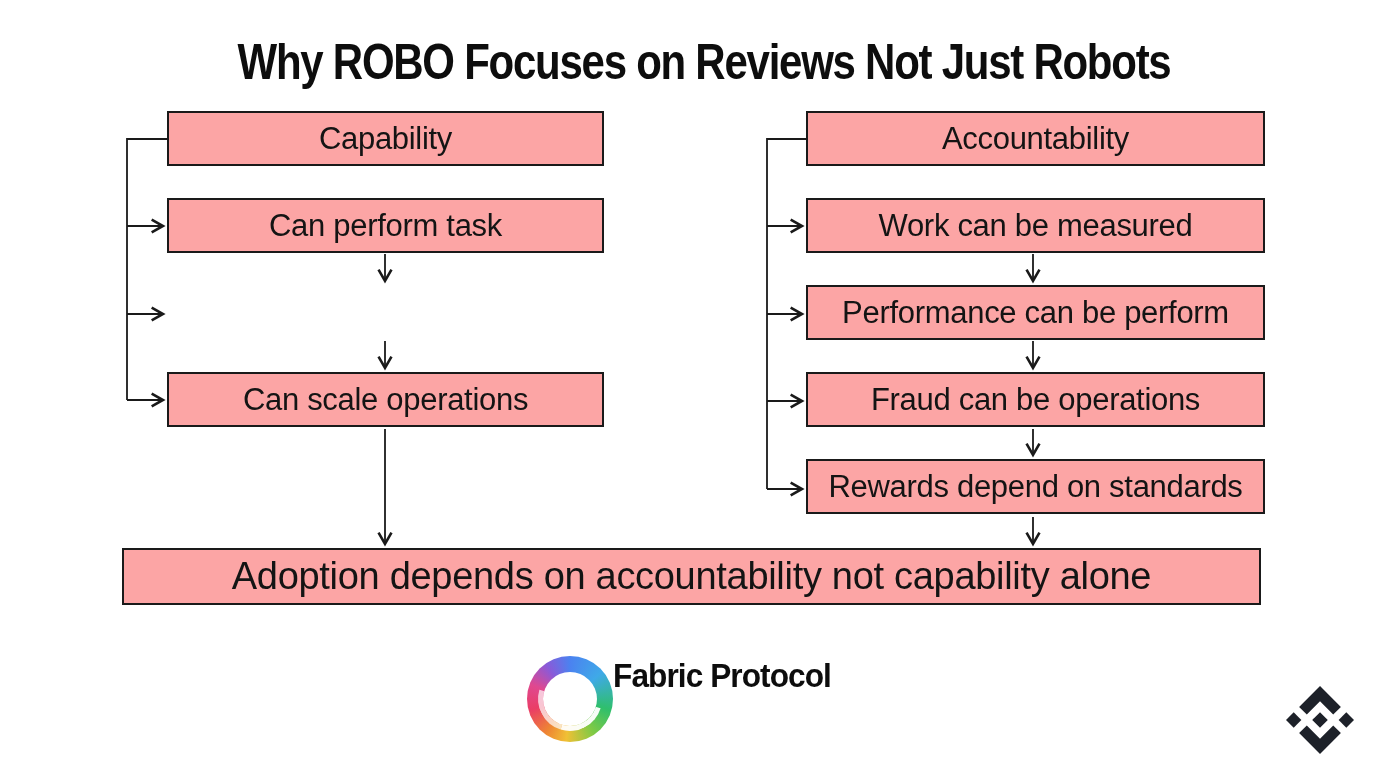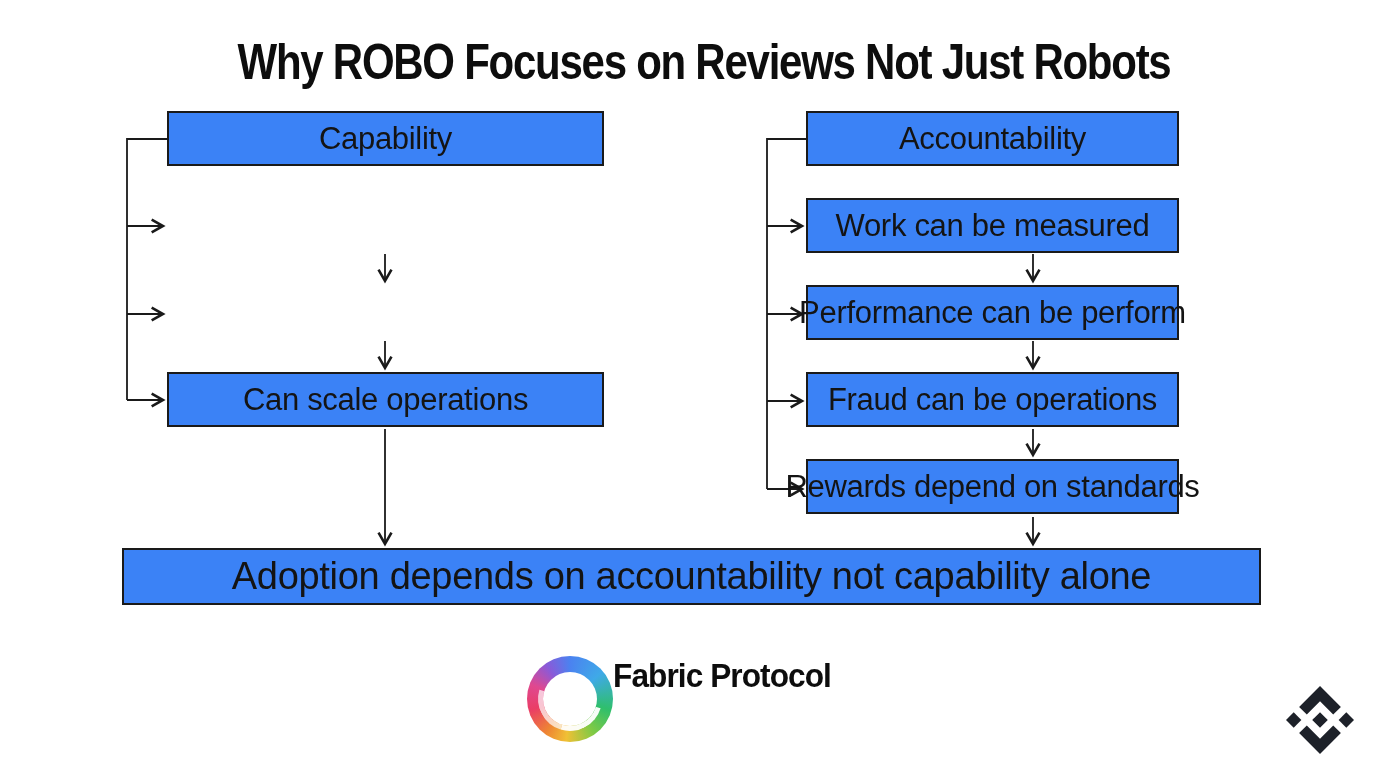--- a/index.html
+++ b/index.html
@@ -6,26 +6,26 @@
   #stage{
     position:relative;width:1376px;height:768px;background:#ffffff;overflow:hidden;
     font-family:"Liberation Sans","DejaVu Sans",sans-serif;color:#111111;padding-left:32px;
   }
   .title{
     position:absolute;top:34px;left:0;width:100%;text-align:center;
     font-size:50px;line-height:56px;font-weight:700;letter-spacing:-1.5px;color:#0d0d0d;
     transform:scaleX(0.84);transform-origin:50% 50%;white-space:nowrap;
   }
   .node{
-    position:absolute;background:#3b82f6;border:2.5px solid #1a1a1a;box-sizing:border-box;
+    position:absolute;background:#fca5a5;border:2.5px solid #1a1a1a;box-sizing:border-box;
     display:flex;align-items:center;justify-content:center;
     font-size:31px;letter-spacing:-0.3px;color:#141414;white-space:nowrap;
   }
   .col-left{left:167px;width:437px;height:55px;}
-  .col-right{left:806px;width:373px;height:55px;}
+  .col-right{left:806px;width:459px;height:55px;}
   .row0{top:111px;} .row1{top:198px;} .row2{top:285px;} .row3{top:372px;text-align:right;} .row4{top:459px;text-align:right;}
   .conclusion{left:122px;top:548px;width:1139px;height:57px;font-size:38px;}
   #connectors{position:absolute;left:0;top:0;width:1376px;height:768px;}
   .footer{
     position:absolute;left:527px;top:656px;height:86px;
     display:flex;
   }
   .fabric-ring{
     position:relative;width:86px;height:86px;border-radius:50%;
     background:conic-gradient(from 0deg,
@@ -82,20 +82,21 @@
     </g>
     <g stroke="#1a1a1a" stroke-width="1.8">
       <path d="M1033,254 V281" marker-end="url(#arrow)"></path>
       <path d="M1033,341 V368" marker-end="url(#arrow)"></path>
       <path d="M1033,429 V455" marker-end="url(#arrow)"></path>
       <path d="M1033,517 V544" marker-end="url(#arrow)"></path>
     </g>
   </svg>
 
   <div class="node col-left row0">Capability</div>
+  <div class="node col-left row1">Can perform task</div>
   <div class="node col-left row3">Can scale operations</div>
 
   <div class="node col-right row0">Accountability</div>
   <div class="node col-right row1">Work can be measured</div>
   <div class="node col-right row2">Performance can be perform</div>
   <div class="node col-right row3">Fraud can be operations</div>
   <div class="node col-right row4">Rewards depend on standards</div>
 
   <div class="node conclusion">Adoption depends on accountability not capability alone</div>
 

